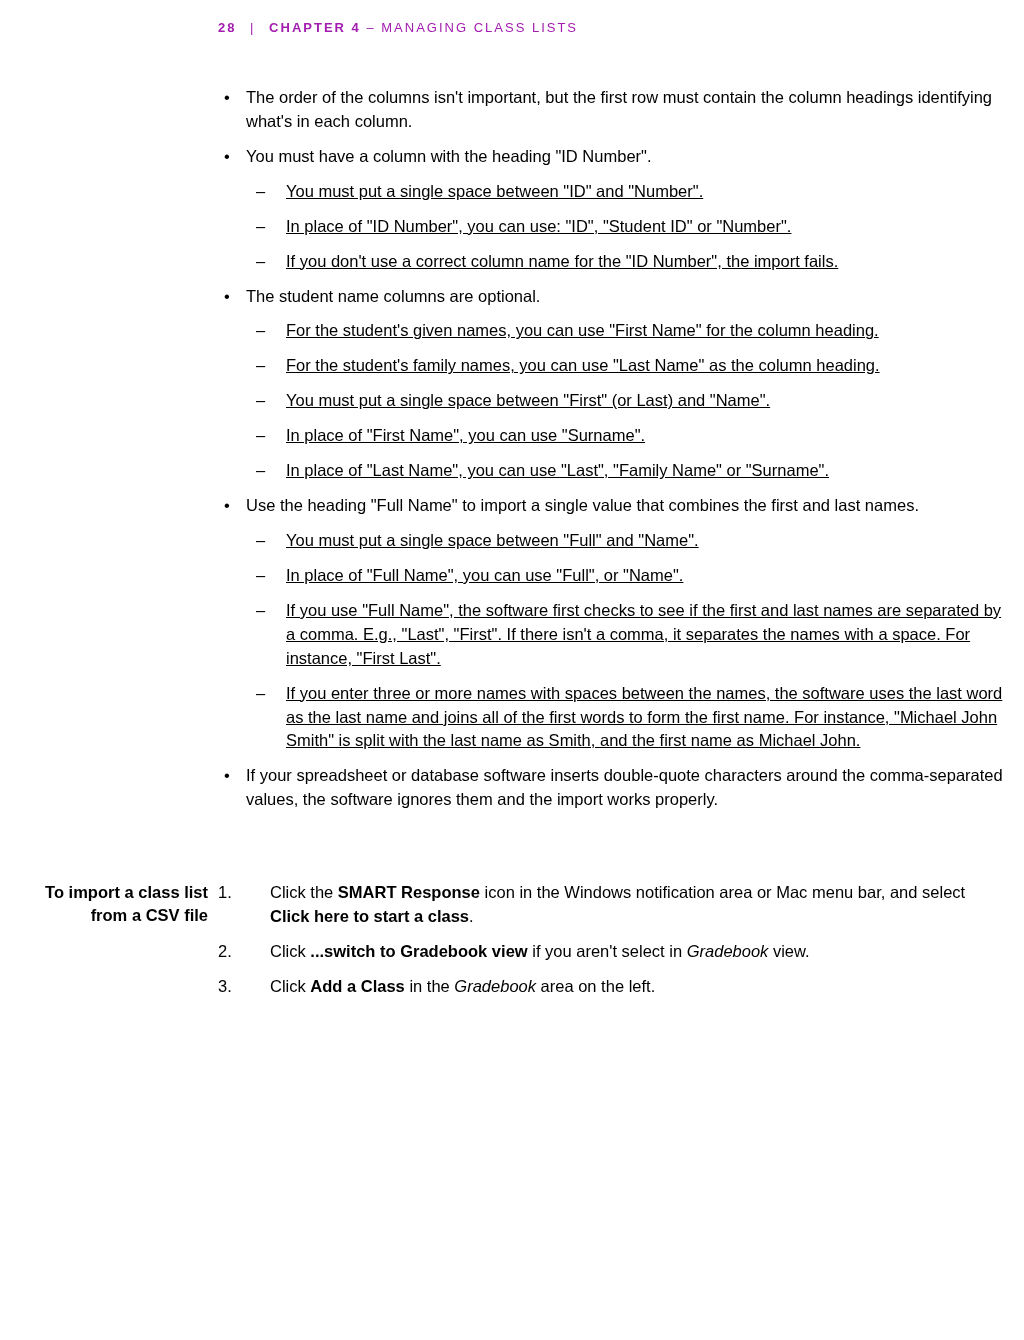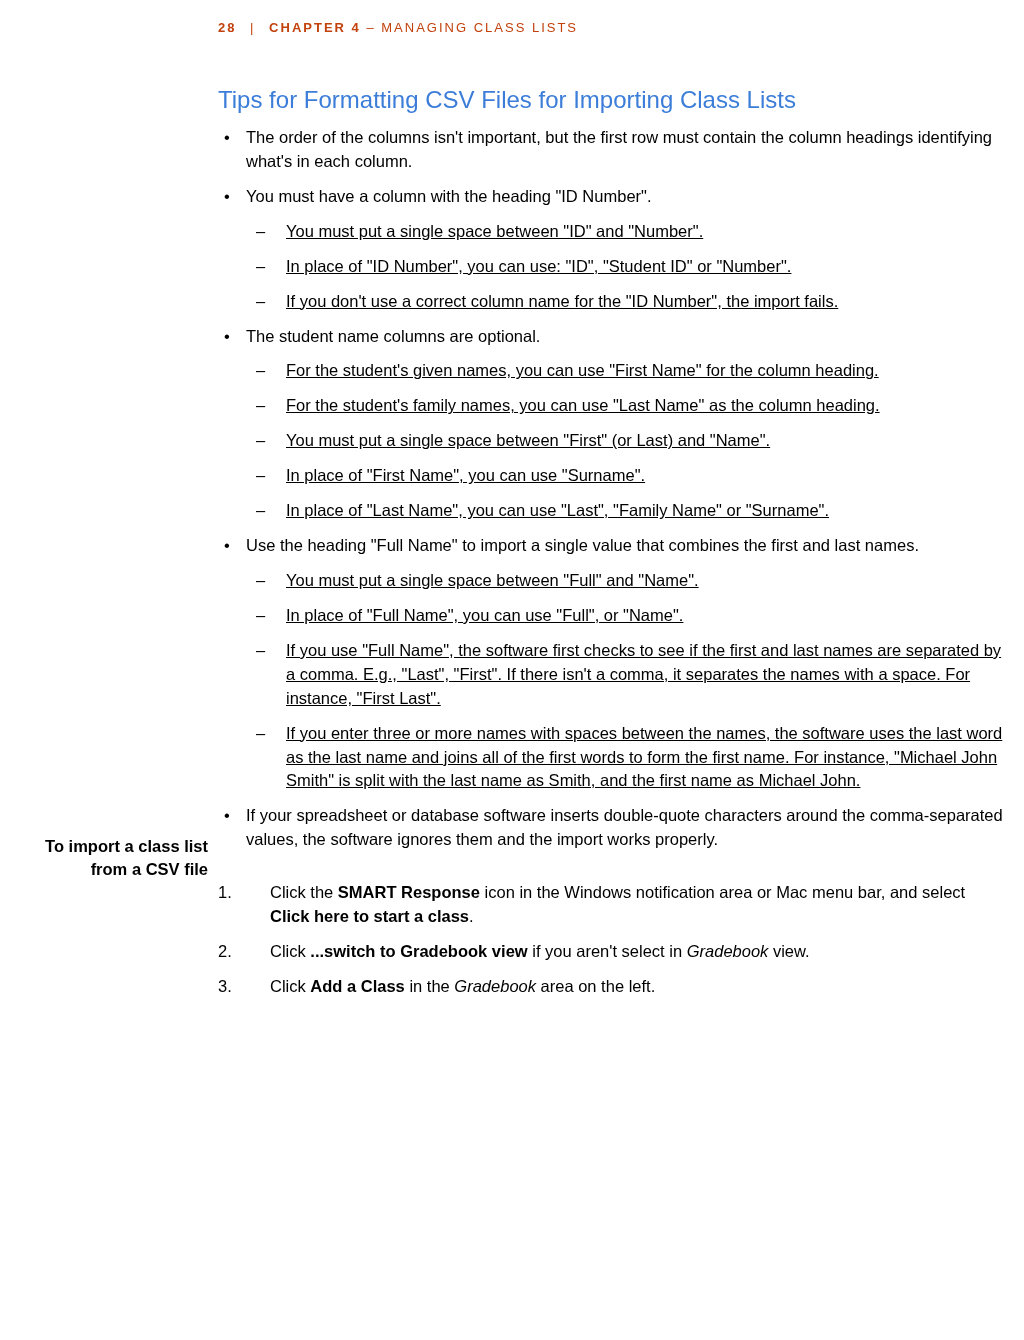--- a/index.html
+++ b/index.html
@@ -14,21 +14,21 @@
       height: 1340px;
       position: relative;
       color: #000;
     }
     .page-header {
       position: absolute;
       top: 20px;
       left: 218px;
       font-size: 13px;
       letter-spacing: 2px;
-      color: #c2410c;
+      color: #a21caf;
     }
     .page-header .page-num {
       font-weight: bold;
     }
     .page-header .divider {
       margin: 0 8px;
     }
     .page-header .chapter-label {
       font-weight: bold;
     }
@@ -120,21 +120,20 @@
 
 <div class="page-header">
   <span class="page-num">28</span>
   <span class="divider">|</span>
   <span class="chapter-label">CHAPTER 4</span>
   <span> <span>–</span> </span>
   <span class="chapter-title">MANAGING CLASS LISTS</span>
 </div>
 
 <div class="content">
-  <h2 class="section-title">Tips for Formatting CSV Files for Importing Class Lists</h2>
   <div id="bullets-container">
       <div class="bullet-item">
         <div class="bullet">•</div>
         <div class="text">The order of the columns isn't important, but the first row must contain the column headings identifying what's in each column.</div>
       </div>
       <div class="bullet-item">
         <div class="bullet">•</div>
         <div class="text">You must have a column with the heading "ID Number".</div>
       </div>
       <div class="sub-list">
@@ -199,21 +198,21 @@
           <div class="text">If you enter three or more names with spaces between the names, the software uses the last word as the last name and joins all of the first words to form the first name. For instance, "Michael John Smith" is split with the last name as Smith, and the first name as Michael John.</div>
         </div>
       </div>
       <div class="bullet-item">
         <div class="bullet">•</div>
         <div class="text">If your spreadsheet or database software inserts double-quote characters around the comma-separated values, the software ignores them and the import works properly.</div>
       </div>
     </div>
 </div>
 
-<div class="sidebar-heading" id="sidebar-heading" style="top: 835px;">To import a class list from a CSV file</div>
+<div class="sidebar-heading" id="sidebar-heading" style="top: 881px;">To import a class list from a CSV file</div>
 
 <div class="ordered-section" id="ordered-section" style="top: 881px;">
     <div class="ordered-item">
       <div class="num">1.</div>
       <div class="text"><span>Click the </span><span class="bold">SMART Response</span><span> icon in the Windows notification area or Mac menu bar, and select </span><span class="bold">Click here to start a class</span><span>.</span></div>
     </div>
     <div class="ordered-item">
       <div class="num">2.</div>
       <div class="text"><span>Click </span><span class="bold">...switch to Gradebook view</span><span> if you aren't select in </span><span class="italic">Gradebook</span><span> view.</span></div>
     </div>

